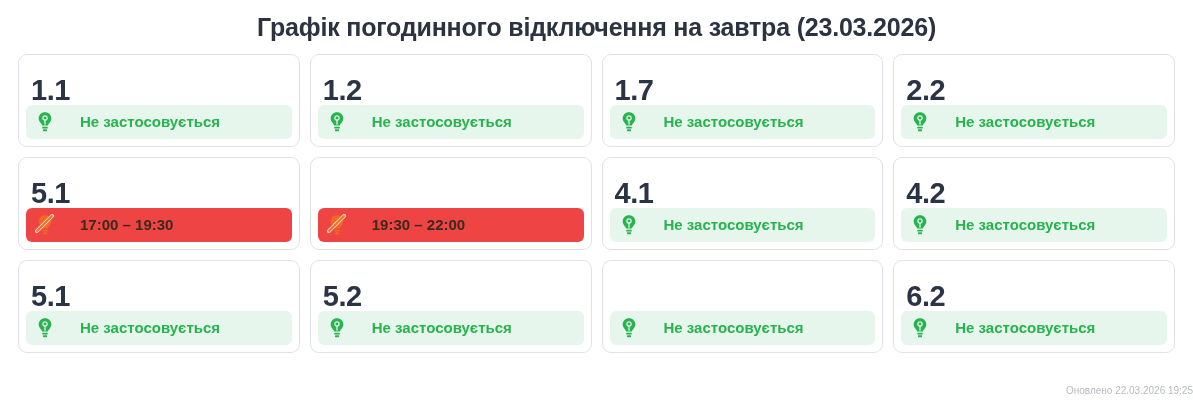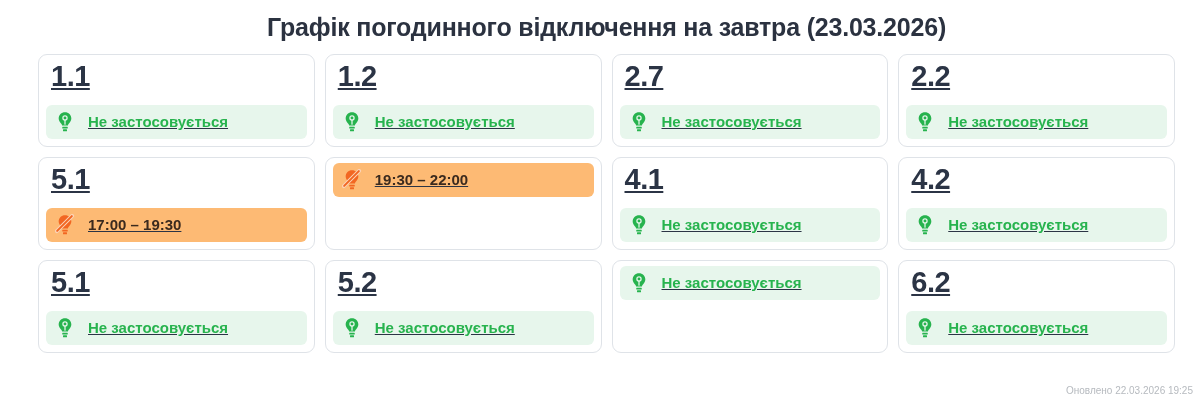--- a/index.html
+++ b/index.html
@@ -14,21 +14,20 @@
     color: #2b3445;
     overflow: hidden;
   }
 
   .page {
     width: 1193px;
     height: 404px;
     box-sizing: border-box;
     display: flex;
     flex-direction: column;
-    padding-left: 20px;
   }
 
   .page-title {
     text-align: center;
     font-size: 25px;
     font-weight: bold;
     color: #2b3240;
     letter-spacing: -0.2px;
     margin: 0;
     padding: 14px 0 12px 0;
@@ -47,49 +46,48 @@
   }
 
   .card {
     background: #ffffff;
     border: 1px solid #dfe3e8;
     border-radius: 9px;
     box-sizing: border-box;
     padding: 5px 7px 7px 7px;
     display: flex;
     flex-direction: column;
-    justify-content: space-between;
+    justify-content: flex-end;
     overflow: hidden;
-    text-decoration: underline;
   }
 
   .card-number {
     font-size: 29px;
     font-weight: bold;
     color: #2b3445;
     line-height: 1.0;
     padding: 2px 0 0 5px;
     letter-spacing: -0.5px;
   }
 
   .status {
     display: flex;
     align-items: center;
-    gap: 13px;
+    gap: 25px;
     border-radius: 6px;
     padding: 6px 9px;
     box-sizing: border-box;
     min-height: 33px;
   }
 
   .status.ok {
     background: #e7f6ec;
   }
   .status.off {
-    background: #fdba74;
+    background: #ef4444;
   }
 
   .status-icon {
     flex: 0 0 auto;
     width: 20px;
     height: 22px;
     display: block;
   }
 
   .status-text {
@@ -143,21 +141,21 @@
             <path d="M12 1.2c-4.3 0-7.6 3.3-7.6 7.4 0 2.6 1.3 4.5 2.6 6 .8 1 1.4 1.7 1.5 2.6h7c.1-.9.7-1.6 1.5-2.6 1.3-1.5 2.6-3.4 2.6-6 0-4.1-3.3-7.4-7.6-7.4z" fill="#27b34e"></path>
             <rect x="8.7" y="18.6" width="6.6" height="2.3" rx="0.6" fill="#27b34e"></rect>
             <rect x="9.6" y="21.8" width="4.8" height="2.3" rx="0.6" fill="#27b34e"></rect>
             <circle cx="12" cy="8.2" r="2.5" fill="none" stroke="#e7f6ec" stroke-width="1.5"></circle>
             <rect x="11.25" y="10.2" width="1.5" height="6" fill="#e7f6ec"></rect>
           </svg>
           <span class="status-text">Не застосовується</span>
         </div>
       </div>
       <div class="card">
-        <div class="card-number">2.7</div>
+        <div class="card-number">1.7</div>
         <div class="status ok">
           <svg viewBox="0 0 24 26" class="status-icon">
             <path d="M12 1.2c-4.3 0-7.6 3.3-7.6 7.4 0 2.6 1.3 4.5 2.6 6 .8 1 1.4 1.7 1.5 2.6h7c.1-.9.7-1.6 1.5-2.6 1.3-1.5 2.6-3.4 2.6-6 0-4.1-3.3-7.4-7.6-7.4z" fill="#27b34e"></path>
             <rect x="8.7" y="18.6" width="6.6" height="2.3" rx="0.6" fill="#27b34e"></rect>
             <rect x="9.6" y="21.8" width="4.8" height="2.3" rx="0.6" fill="#27b34e"></rect>
             <circle cx="12" cy="8.2" r="2.5" fill="none" stroke="#e7f6ec" stroke-width="1.5"></circle>
             <rect x="11.25" y="10.2" width="1.5" height="6" fill="#e7f6ec"></rect>
           </svg>
           <span class="status-text">Не застосовується</span>
         </div>

